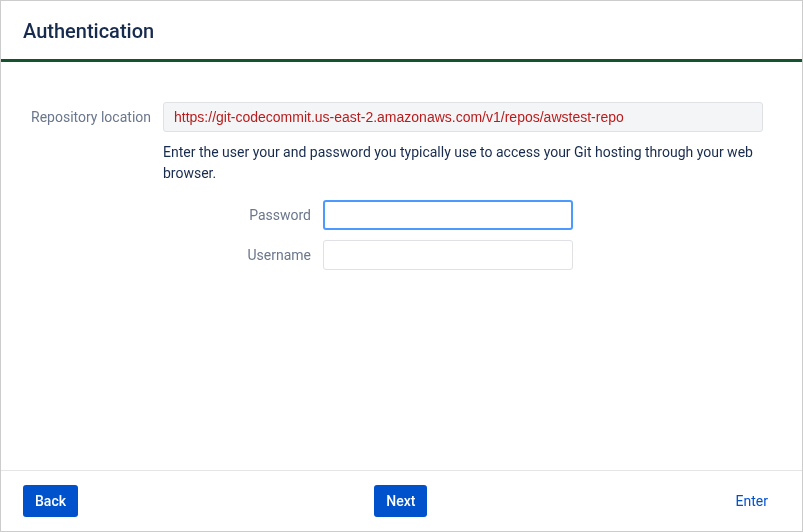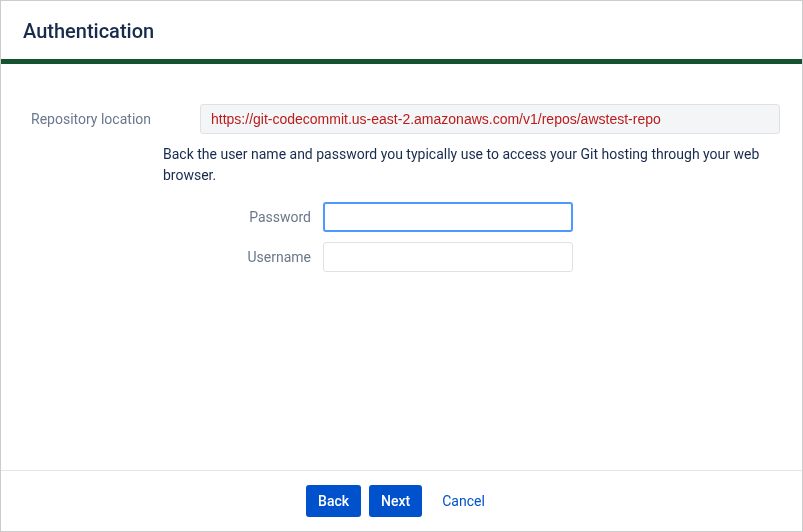--- a/index.html
+++ b/index.html
@@ -17,36 +17,35 @@
     .dialog {
       width: 803px;
       height: 532px;
       border: 1px solid #ccc;
       display: flex;
       flex-direction: column;
       background: #fff;
     }
     .header {
       padding: 18px 8px 16px 22px;
-      border-bottom: 5px solid #14532d;
+      border-bottom: 3px solid #14532d;
     }
     .header h1 {
       font-size: 20px;
       font-weight: 500;
       color: #172b4d;
     }
     .content {
       flex: 1;
       padding: 40px 22px 20px 22px;
     }
     .form-row {
       display: flex;
       align-items: center;
       margin-bottom: 10px;
-      gap: 37px;
     }
     .form-label {
       width: 140px;
       text-align: right;
       padding-right: 12px;
       font-size: 14px;
       color: #6b778c;
       flex-shrink: 0;
     }
     .repo-input {
@@ -99,21 +98,21 @@
       background: #fff;
     }
     .cred-input.focused {
       border: 2px solid #4c9aff;
       outline: none;
     }
     .footer {
       border-top: 1px solid #e5e5e5;
       padding: 14px 22px;
       display: flex;
-      justify-content: center;
+      justify-content: space-between;
       align-items: center;
       gap: 8px;
       margin-top: 48px;
     }
     .btn {
       height: 32px;
       padding: 0 12px;
       font-size: 14px;
       border-radius: 3px;
       cursor: pointer;
@@ -140,33 +139,33 @@
 
   <div class="content">
 
     <div class="form-row">
       <label class="form-label">Repository location</label>
       <input type="text" class="repo-input" readonly="" value="https://git-codecommit.us-east-2.amazonaws.com/v1/repos/awstest-repo" style="">
     </div>
 
     <div class="help-row">
       <div class="help-spacer"></div>
-      <div class="help-text">Back the user name and password you typically use to access your Git hosting through your web browser.</div>
+      <div class="help-text">Enter the user your and password you typically use to access your Git hosting through your web browser.</div>
     </div>
 
     <div class="cred-row">
       <label class="cred-label">Password</label>
       <input type="text" class="cred-input focused" autofocus="" value="" style="">
     </div>
 
     <div class="cred-row">
       <label class="cred-label">Username</label>
       <input type="password" class="cred-input" value="" style="">
     </div>
 
   </div>
 
   <div class="footer">
     <button class="btn btn-primary">Back</button>
     <button class="btn btn-primary">Next</button>
-    <button class="btn btn-link">Cancel</button>
+    <button class="btn btn-link">Enter</button>
   </div>
 </div>
 
 </body></html>

